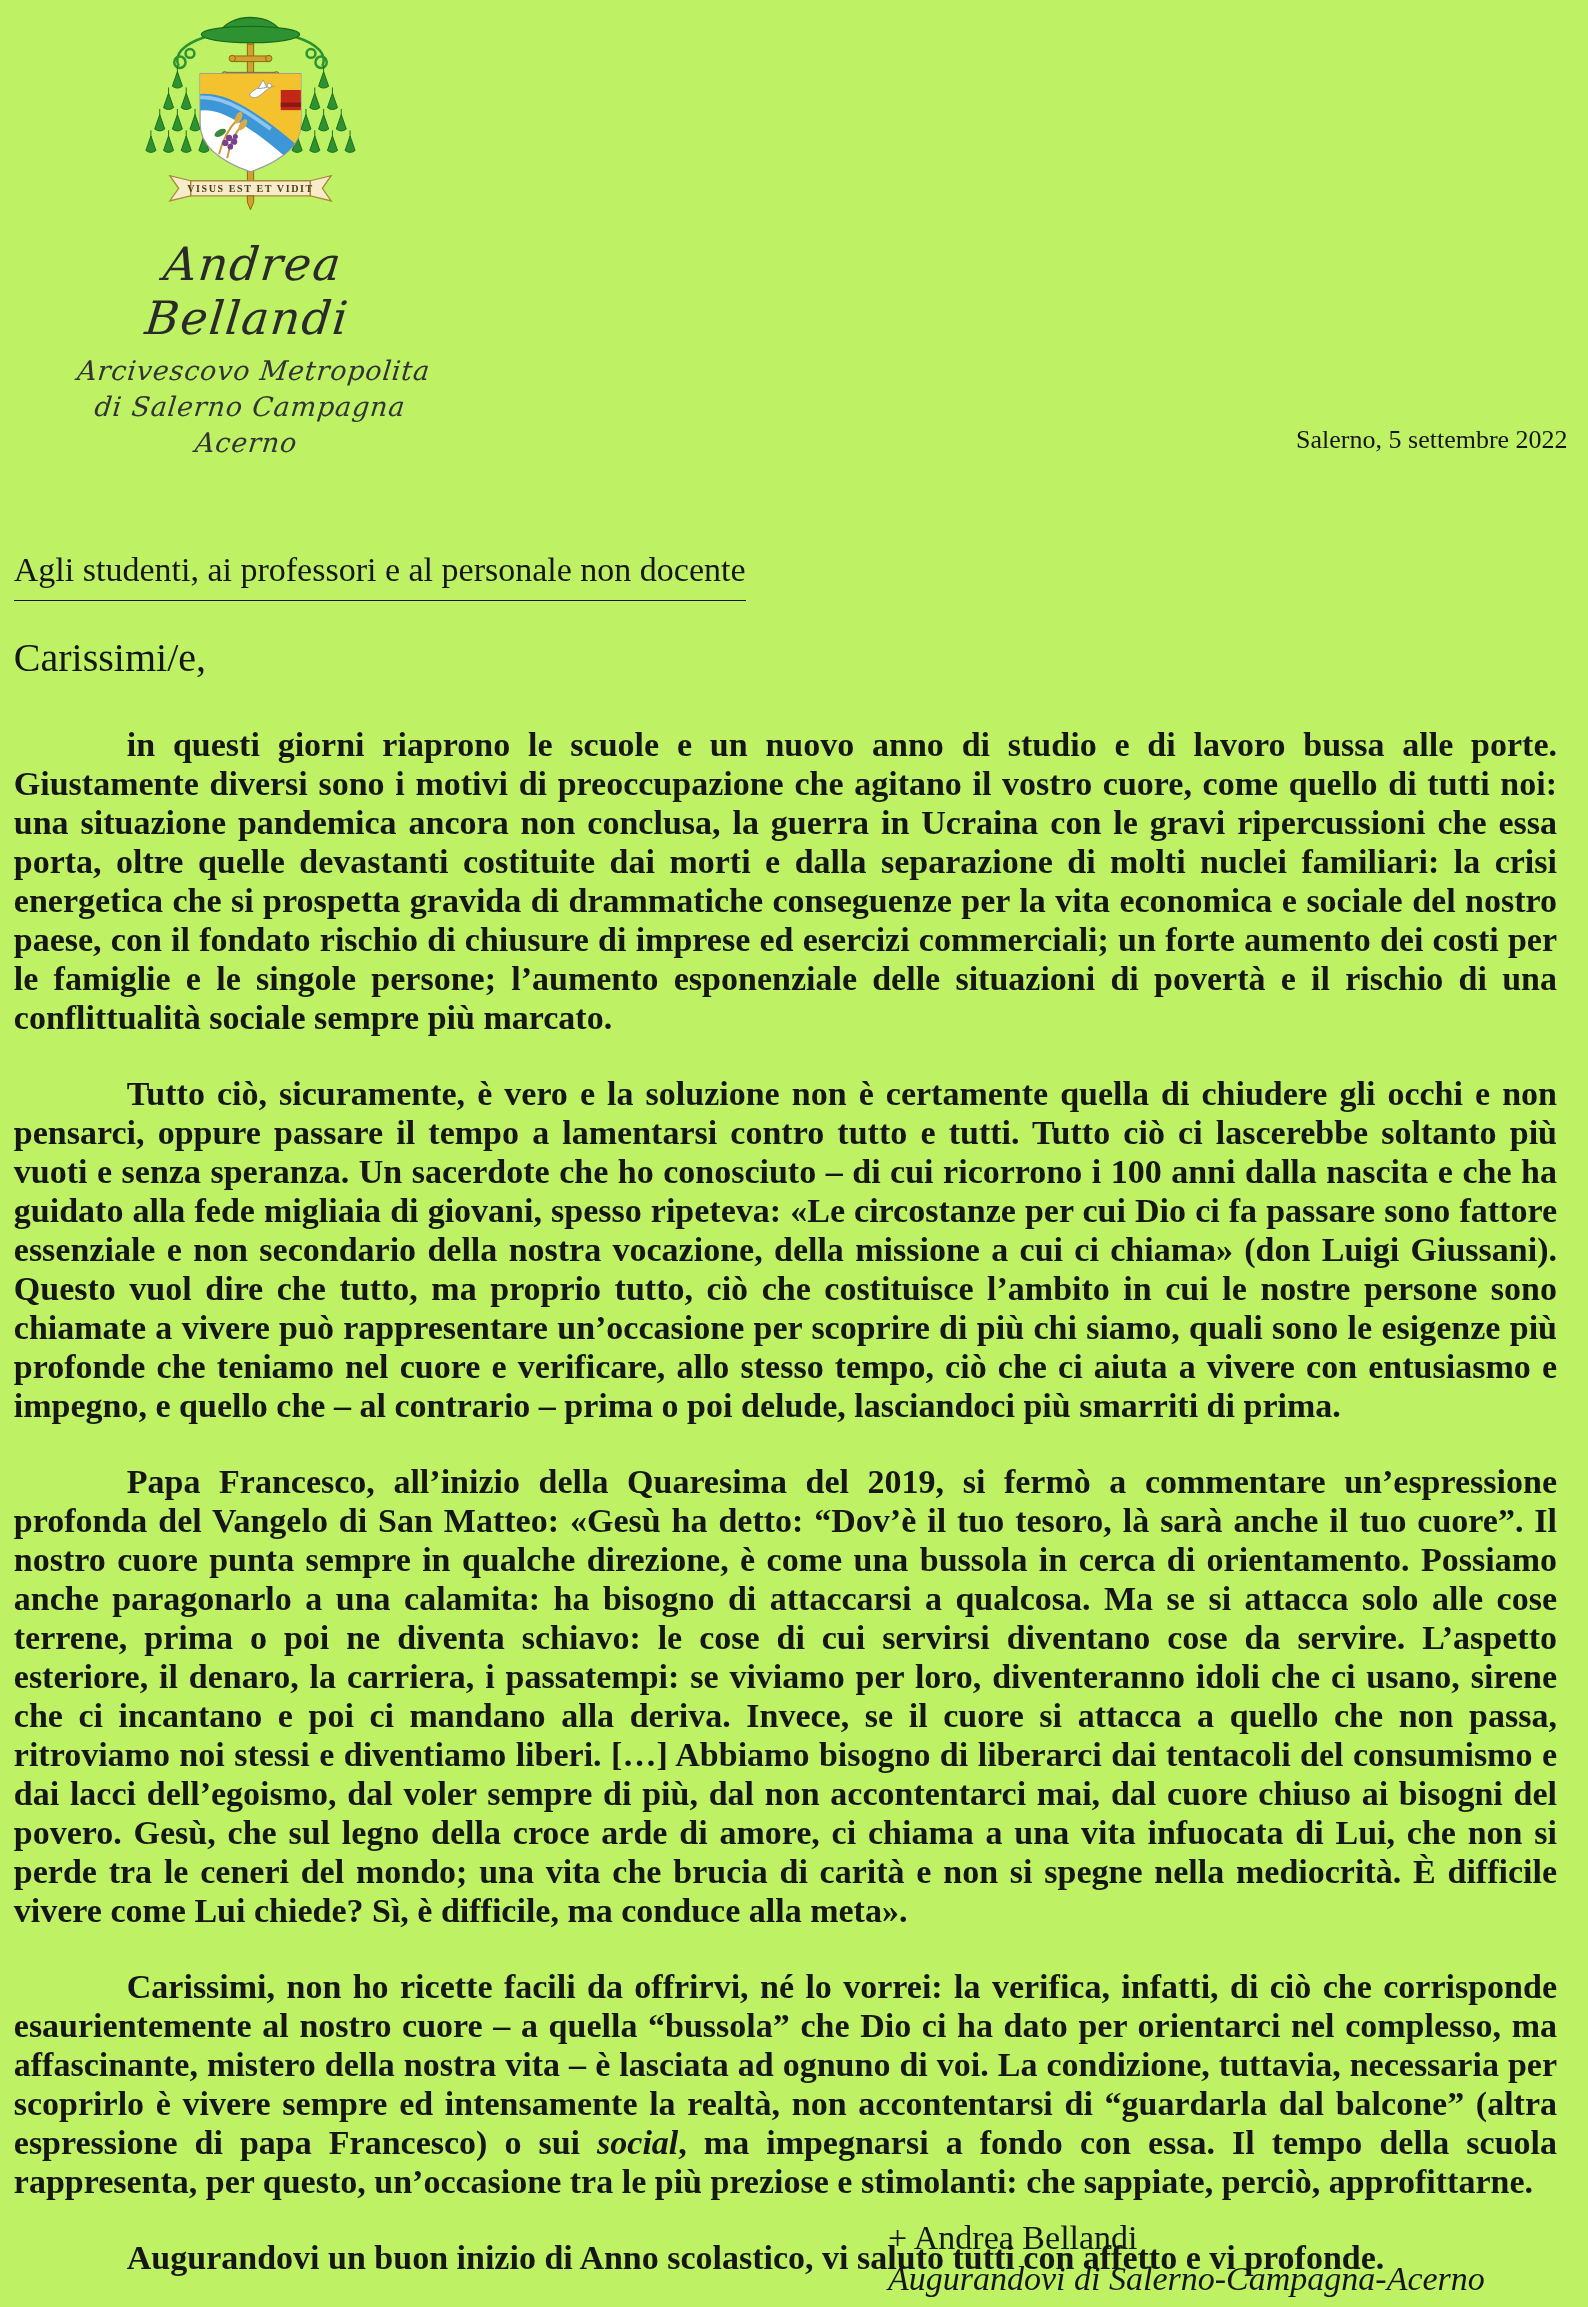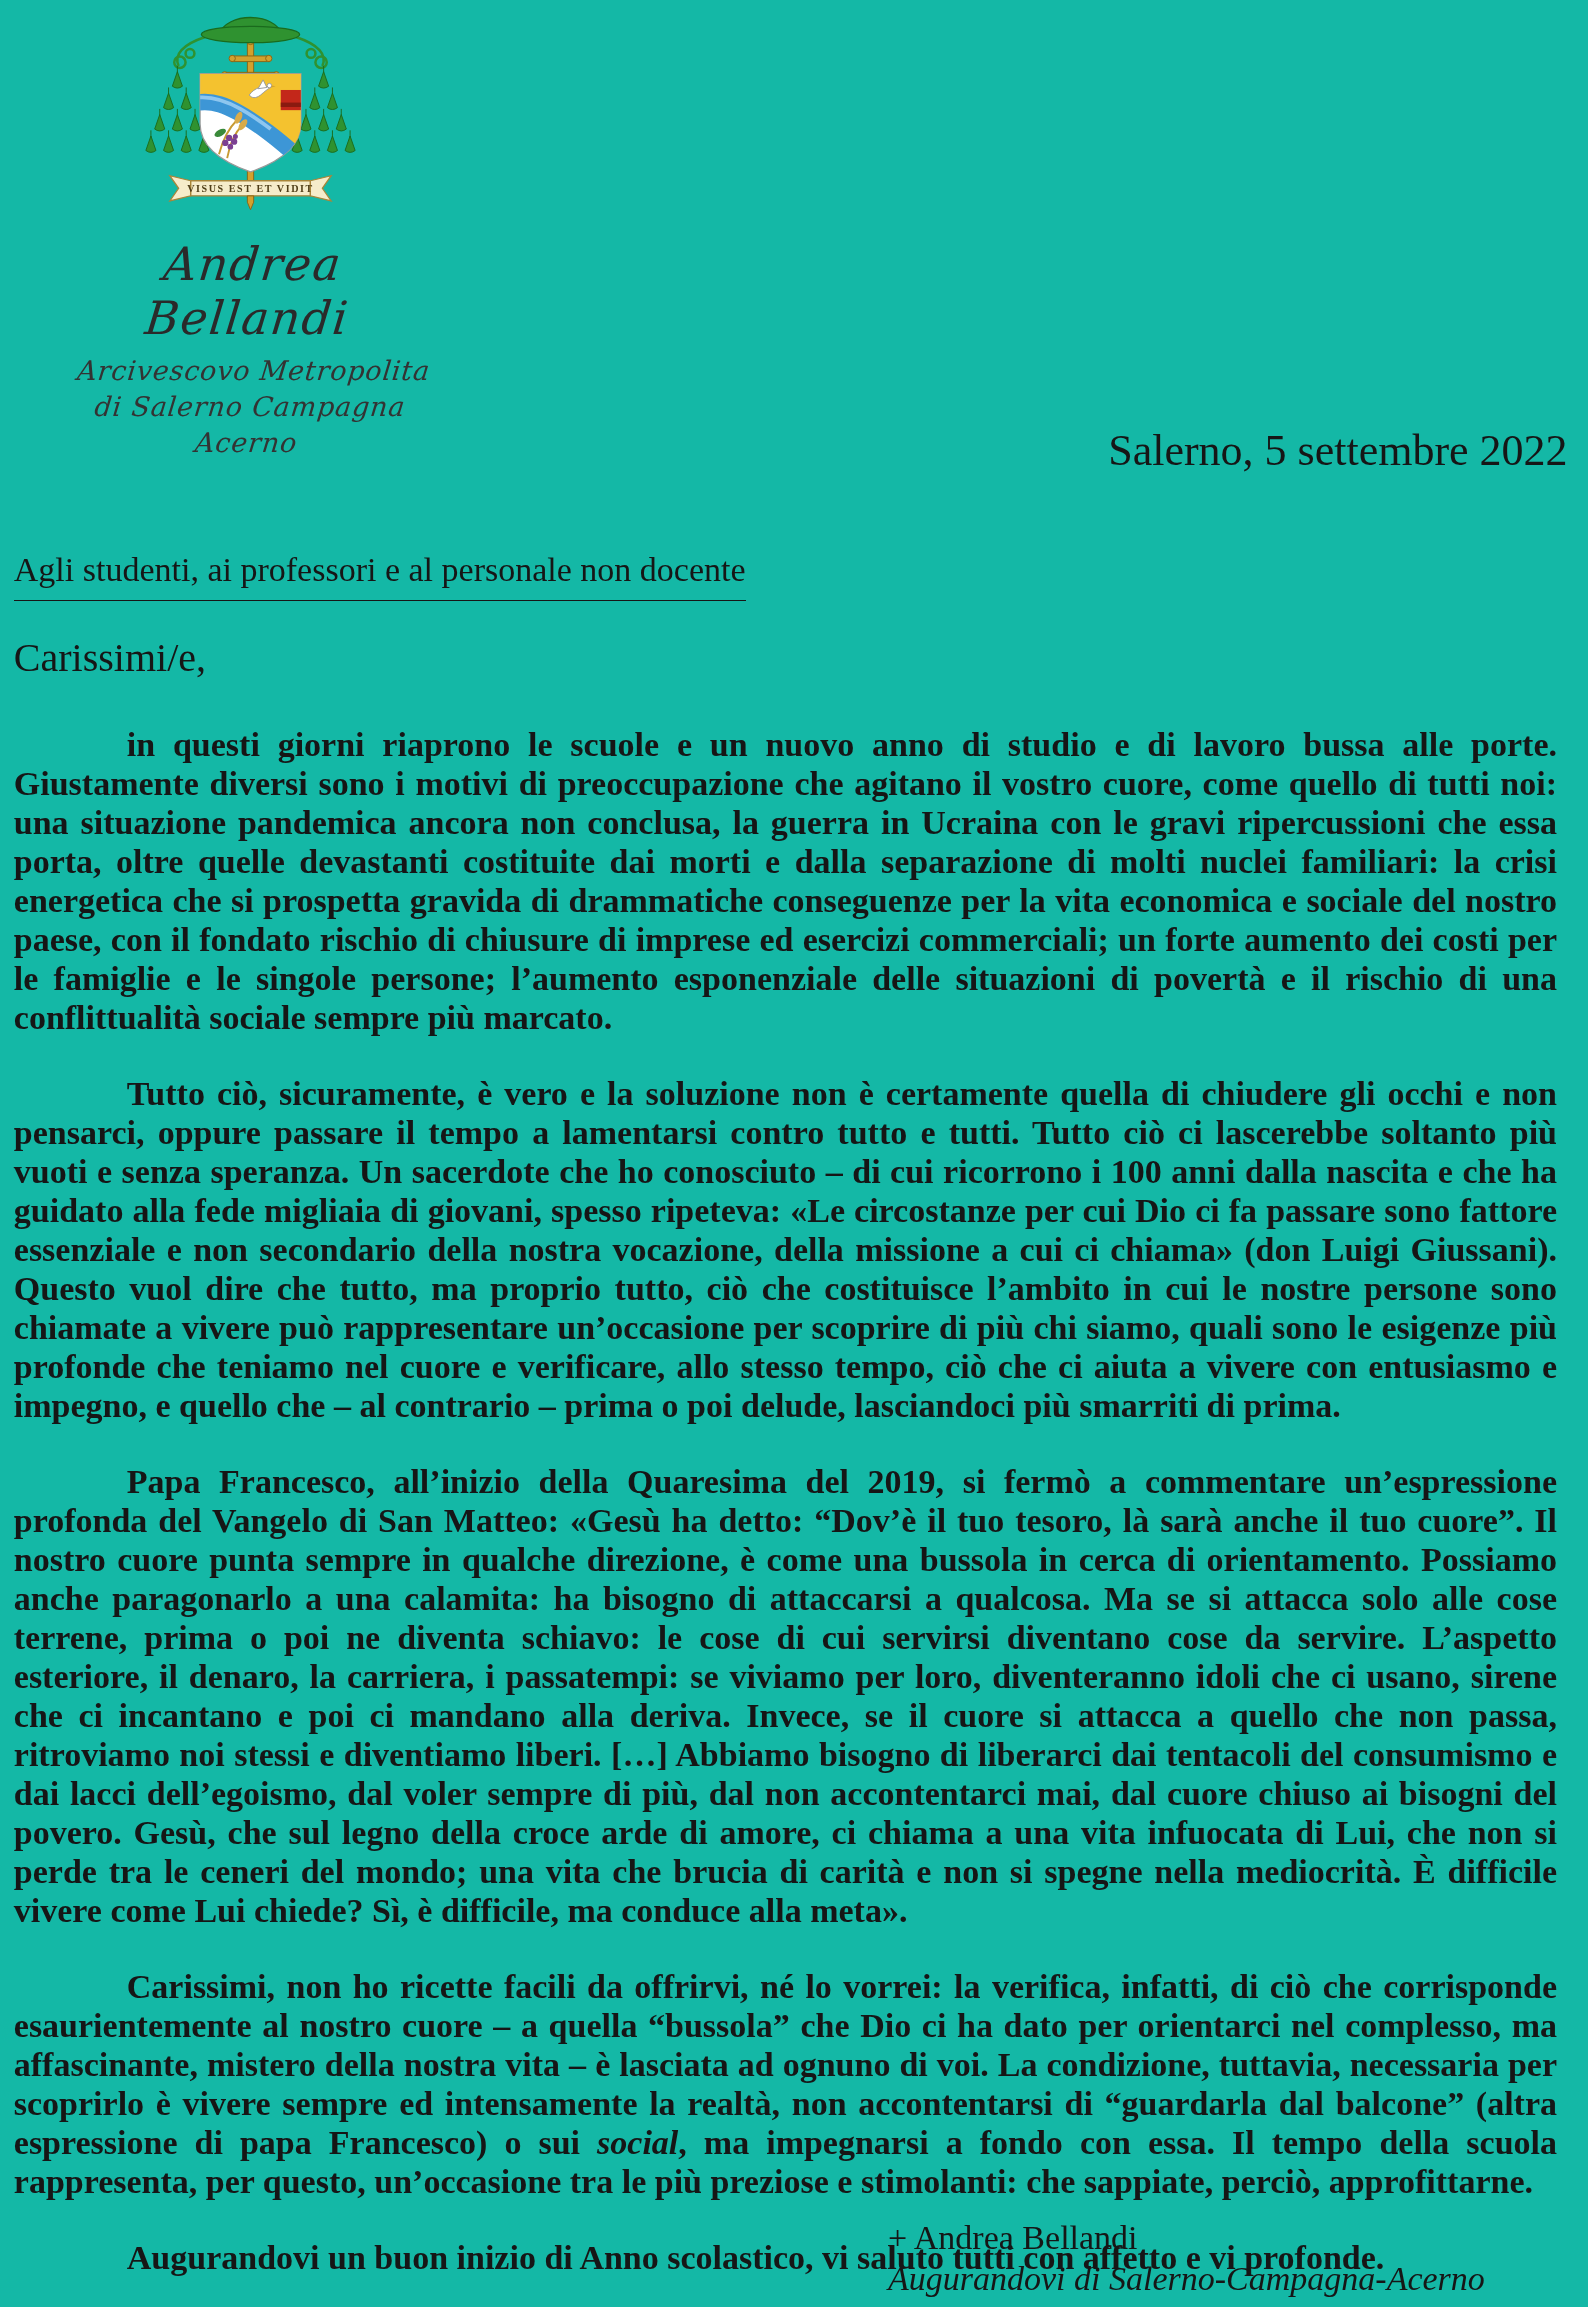--- a/index.html
+++ b/index.html
@@ -1,21 +1,21 @@
 <!DOCTYPE html>
 <html lang="it" style="font-size:12.2px"><head>
 <meta charset="utf-8">
 <title>Lettera</title>
 <style>
   html, body { margin: 0; padding: 0; background: #ffffff; }
   .page {
     position: relative;
     width: 1589px;
     height: 2307px;
-    background: #14b8a6;
+    background: #bef264;
     overflow: hidden;
     font-family: "Liberation Serif", serif;
     color: #161616;
   }
 
   
   .letterhead {
     position: absolute;
     left: 70px;
     top: 3.1px;
@@ -47,21 +47,21 @@
     letter-spacing: 0.8px;
     transform: skewX(-6deg);
     color: #333333;
   }
 
   
   .date-line {
     position: absolute;
     top: 425px;
     right: 21.4px;
-    font-size: 44px;
+    font-size: 26px;
   }
   .recipients-line {
     position: absolute;
     top: 551px;
     left: 13.8px;
     font-size: 34px;
   }
   .recipients-line .underlined {
     display: inline-block;
     text-decoration-thickness: 2.3px;

